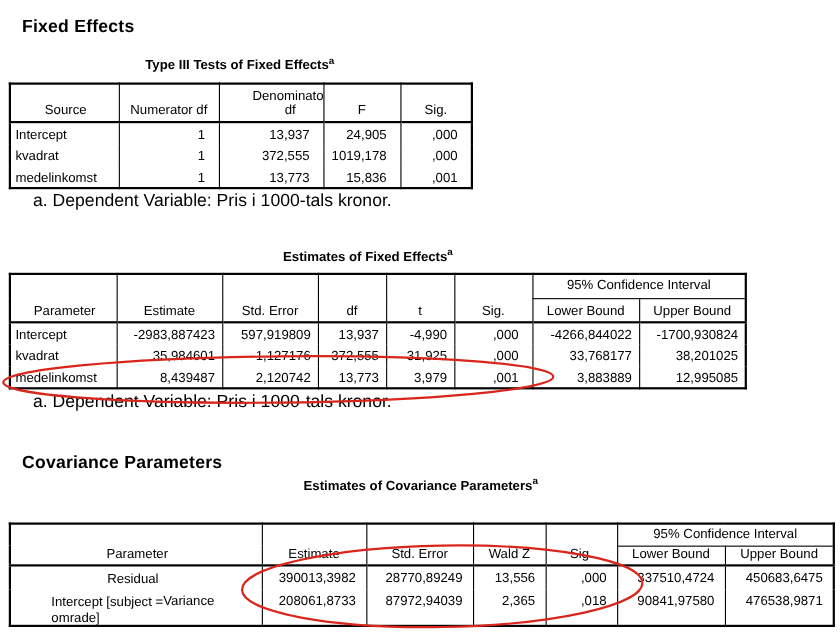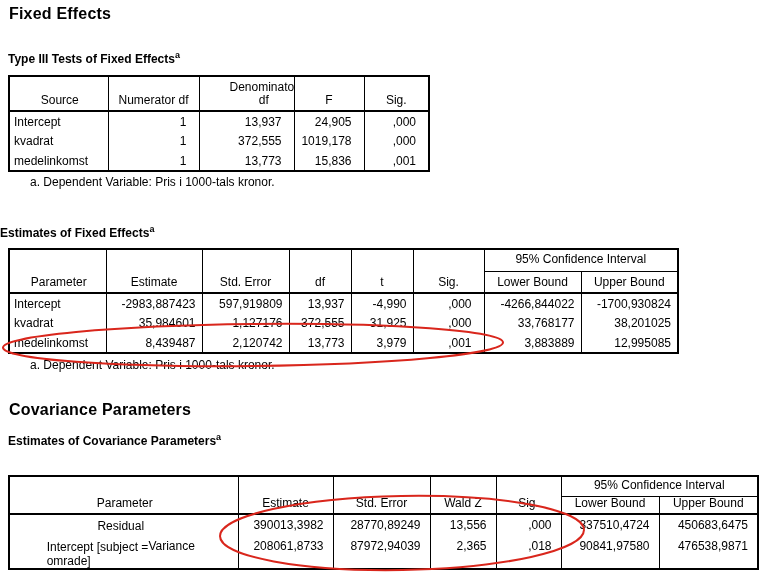--- a/index.html
+++ b/index.html
@@ -2,25 +2,25 @@
 <html><head>
 <meta charset="utf-8">
 <style>
   html,body{margin:0;padding:0;}
   body{
     width:764px;height:577px;position:relative;overflow:hidden;
     background:#ffffff;color:#000000;
     font-family:"Liberation Sans",sans-serif;
   }
   .sec-heading{
-    position:absolute;left:9px;margin:0;
+    position:absolute;left:9px;margin:11px;
     font-size:16px;font-weight:bold;line-height:18px;letter-spacing:0.2px;
   }
   .tbl-title{
-    position:absolute;text-align:left;
+    position:absolute;text-align:center;
     font-size:12px;font-weight:bold;line-height:13px;
   }
   .tbl-title sup{font-size:9px;line-height:0;}
   table.spss{
     position:absolute;border-collapse:collapse;table-layout:fixed;
     font-size:12px;line-height:13px;border:2px solid #000;
   }
   .spss th,.spss td{
     border-left:1px solid #000;border-right:1px solid #000;
     font-weight:normal;overflow:hidden;white-space:nowrap;padding:0;
@@ -45,21 +45,21 @@
   .t2 tbody tr{height:20px;}
   .t2 td.num{padding-right:6px;margin-top:36px;}
   .t2 td.sig{padding-right:12px;}
   .t3 tr.hr1{height:20px;}
   .t3 tr.hr2{height:18px;}
   .t3 tbody tr.r1{height:22px;}
   .t3 tbody tr.r2{height:30px;}
   .t3 td.num{padding-right:9px;}
   .param-flex{display:flex;justify-content:center;align-items:flex-start;padding-right:10px;}
   .param-lines span{display:block;line-height:14px;}
-  .footnote{position:absolute;font-size:12px;line-height:13px;}
+  .footnote{position:absolute;font-size:16px;line-height:13px;}
   svg.overlay{position:absolute;left:0;top:0;pointer-events:none;}
 </style>
 </head>
 <body>
 
 <h1 class="sec-heading" style="top:5px">Fixed Effects</h1>
 
 <div class="tbl-title" style="left:8px;top:53px;width:420px"><span>Type III Tests of Fixed Effects</span><sup>a</sup></div>
 
 <table class="spss t1" style="left:8px;top:75px;width:420px">

